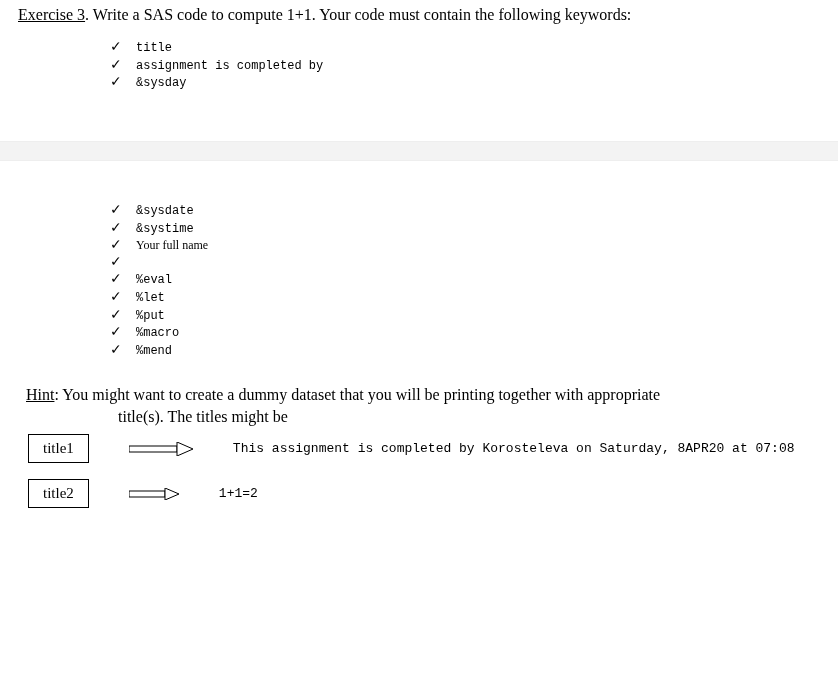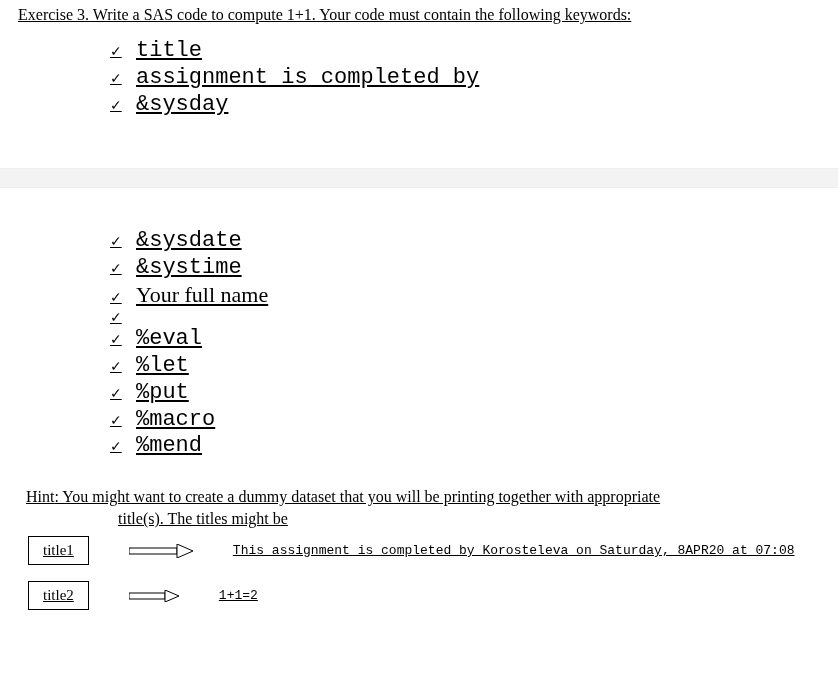--- a/index.html
+++ b/index.html
@@ -7,21 +7,20 @@
     padding: 0;
     background: #fff;
     font-family: "Times New Roman", Times, serif;
     font-size: 16px;
     color: #000;
     width: 838px;
   }
   .page {
     width: 838px;
     box-sizing: border-box;
-    text-decoration: underline;
   }
   .block-top { padding: 4px 18px 50px 18px; }
   .block-bottom { padding: 40px 18px 20px 18px; }
   .sep {
     height: 18px;
     background: #f3f3f3;
     border-top: 1px solid #eee;
     border-bottom: 1px solid #eee;
   }
   .ex-line { margin: 2px 0 14px 0; }
@@ -39,21 +38,21 @@
   }
   .check {
     color: #000;
     font-family: Arial, "Segoe UI Symbol", sans-serif;
     width: 26px;
     flex: 0 0 26px;
     font-size: 14px;
   }
   .mono {
     font-family: "Courier New", Courier, monospace;
-    font-size: 22px;
+    font-size: 12px;
     white-space: pre;
   }
   .serif { font-family: "Times New Roman", Times, serif; }
   .hint-line { margin: 28px 0 4px 8px; }
   .hint-cont { margin-left: 100px; margin-bottom: 0; }
   .titlerow {
     display: flex;
     align-items: center;
     margin: 8px 0 0 10px;
     gap: 40px;

